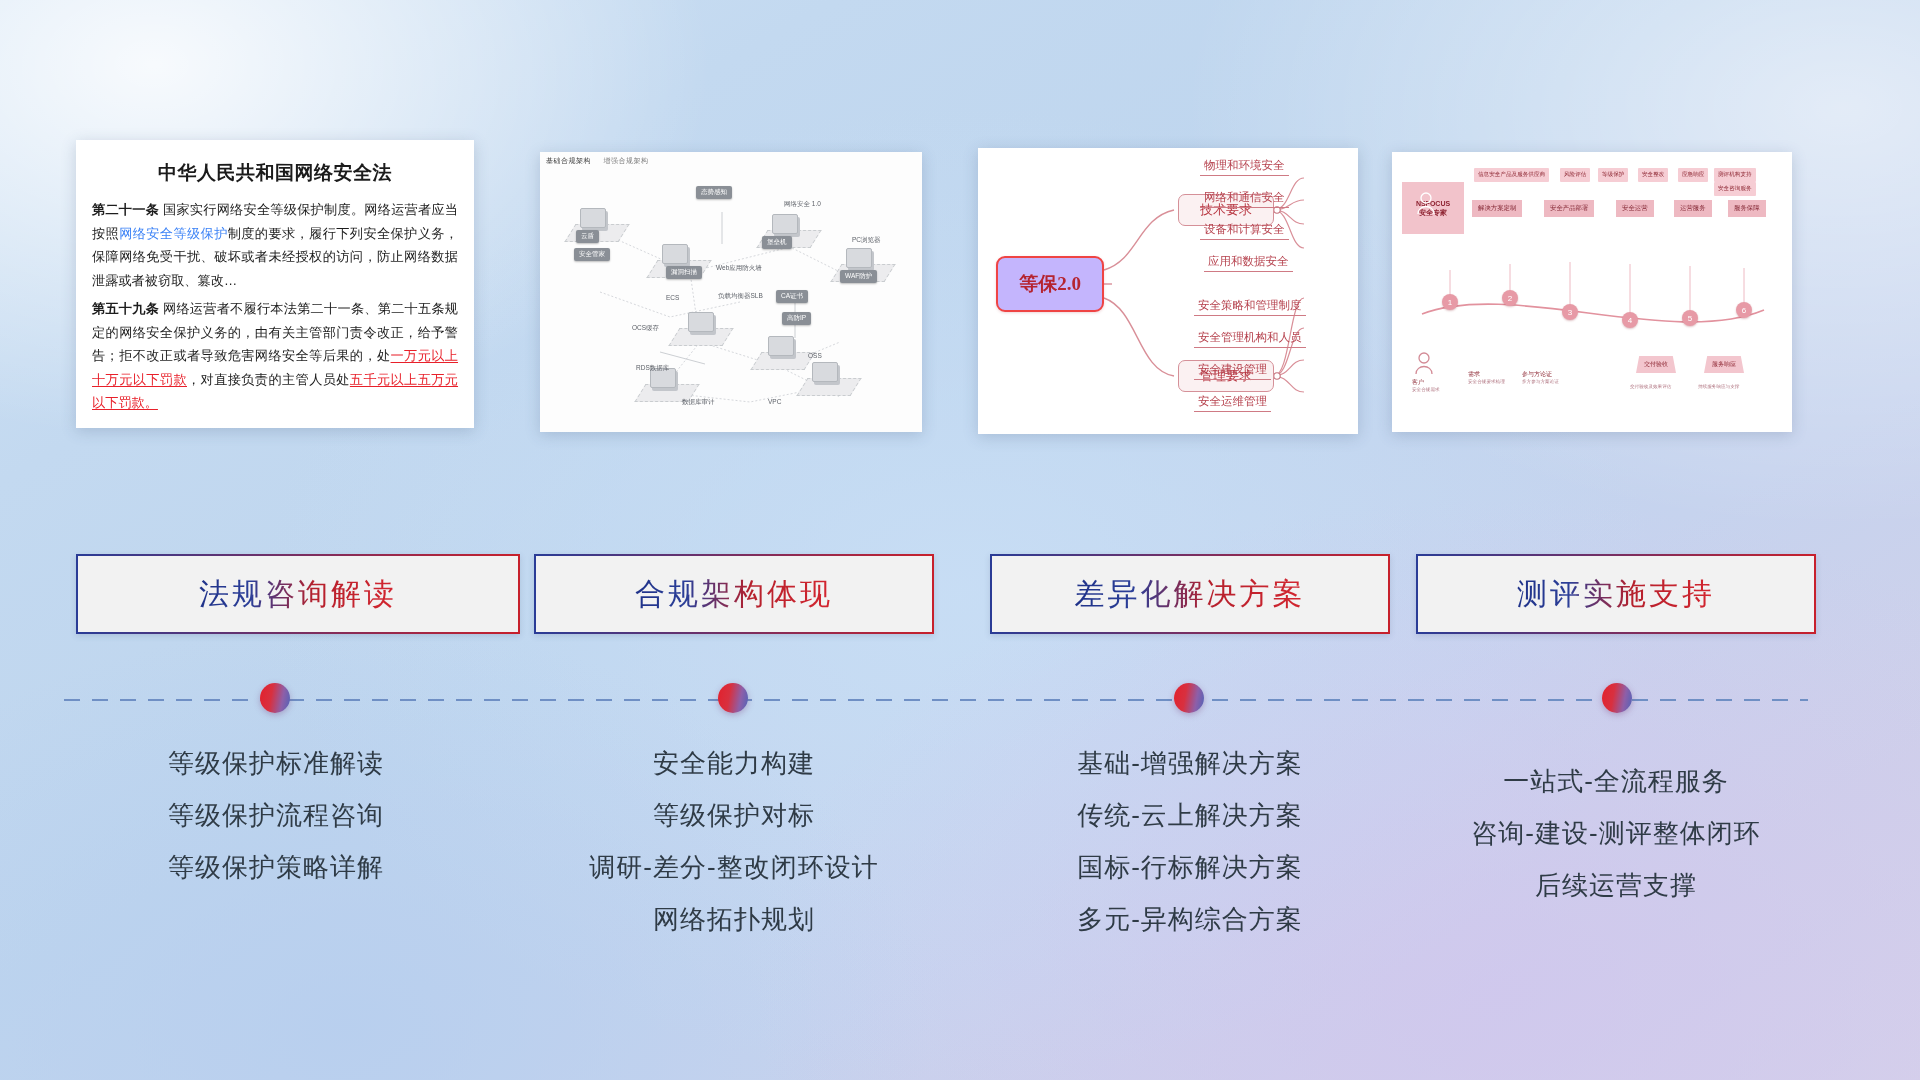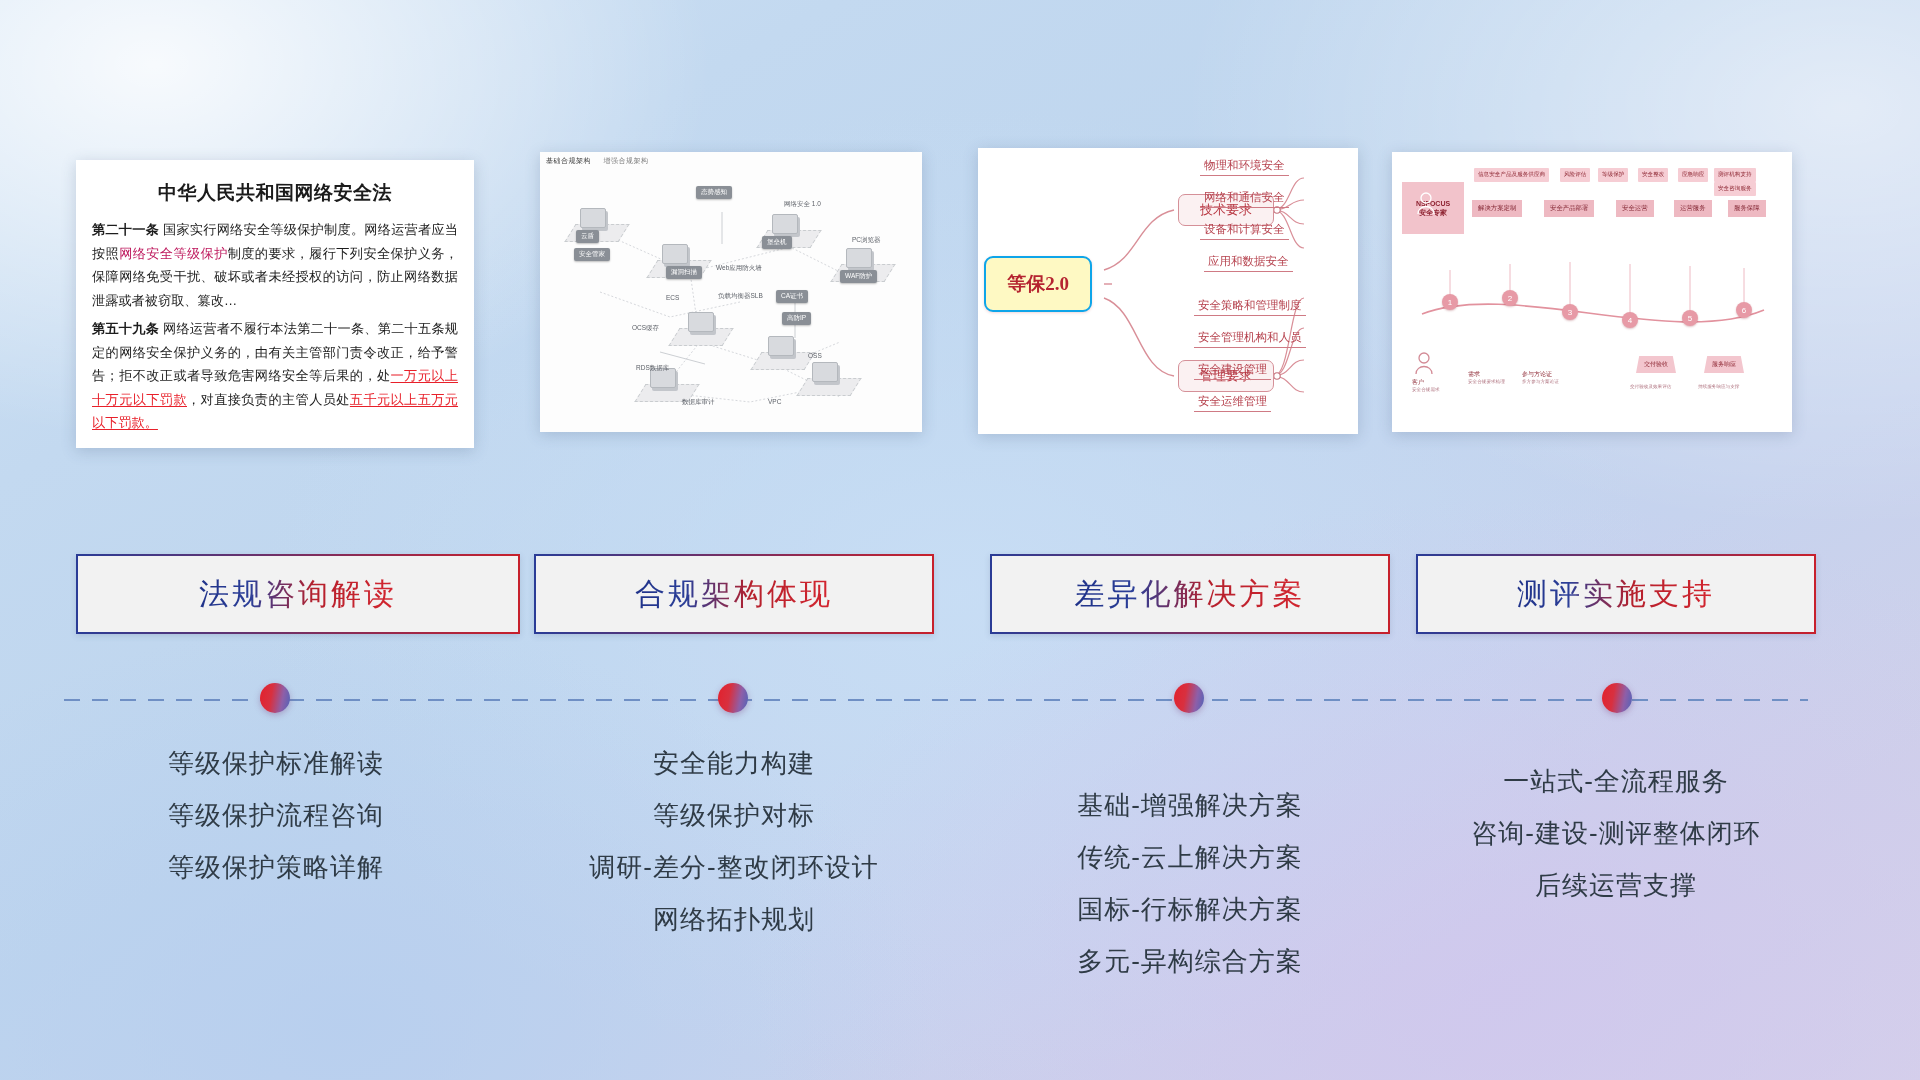--- a/index.html
+++ b/index.html
@@ -18,34 +18,34 @@
   .stage { position: relative; width: 1920px; height: 1080px; }
 
   
   .cards { position: absolute; left: 0; top: 0; width: 1920px; }
   .card {
     position: absolute;
     background: #ffffff;
     box-shadow: 0 3px 14px rgba(60,80,120,0.22);
     overflow: hidden;
   }
-  .card-1 { left: 76px;  top: 160px; width: 398px; height: 288px; padding: 14px 16px 8px; }
+  .card-1 { left: 76px;  top: 140px; width: 398px; height: 288px; padding: 14px 16px 8px; }
   .card-2 { left: 540px; top: 152px; width: 382px; height: 280px; }
   .card-3 { left: 978px; top: 148px; width: 380px; height: 286px; }
   .card-4 { left: 1392px;top: 152px; width: 400px; height: 280px; }
 
   
   .law-title {
     text-align: center; font-weight: bold; font-size: 19px; color: #1b1b1b;
     letter-spacing: 0.5px; margin: 6px 0 12px;
   }
   .law-p { font-size: 13.2px; line-height: 1.78; color: #1d1d1d; text-align: justify; }
   .law-p + .law-p { margin-top: 5px; }
   .law-p b { font-weight: bold; }
-  .law-p .hl { color: #be185d; }
+  .law-p .hl { color: #3b82f6; }
   .law-p .ul { color: #e8202a; text-decoration: underline; text-underline-offset: 2px; }
 
   
   .arch { position: relative; width: 100%; height: 100%; background: #fdfdfd; }
   .arch .tabbar { position: absolute; left: 6px; top: 4px; font-size: 7px; color: #7b7b7b; letter-spacing: .5px; }
   .arch .tabbar span { margin-right: 10px; }
   .arch .tabbar .sel { color: #3a3a3a; }
   .arch svg { position: absolute; inset: 0; }
   .node {
     position: absolute; background: #8a8f96; color: #fff; font-size: 6.5px;
@@ -60,22 +60,22 @@
   .plat {
     position: absolute; width: 54px; height: 18px; background: #ececee;
     border: 1px dashed #c9cccf; transform: skewX(-32deg);
   }
   .blk { position:absolute; font-size:6.5px; color:#5d6168; white-space:nowrap; }
 
   
   .mm { position: relative; width: 100%; height: 100%; background: #fff; }
   .mm svg { position: absolute; inset: 0; }
   .mm-root {
-    position: absolute; left: 6px; top: 108px; width: 108px; height: 56px;
-    border: 2px solid #0ea5e9; border-radius: 9px; background: #fef9c3;
+    position: absolute; left: 18px; top: 108px; width: 108px; height: 56px;
+    border: 2px solid #ef4444; border-radius: 9px; background: #c4b5fd;
     display: flex; align-items: center; justify-content: center;
     color: #b52430; font-size: 19px; font-family: "Liberation Serif", serif; font-weight: 600;
     box-shadow: 0 1px 3px rgba(180,70,80,.22);
   }
   .mm-branch {
     position: absolute; width: 96px; height: 32px;
     border: 1.4px solid #d59098; border-radius: 7px; background: #fbf1f2;
     display: flex; align-items: center; justify-content: center;
     color: #b83742; font-size: 13px; font-family: "Liberation Serif", serif;
   }
@@ -152,21 +152,21 @@
   .td1 { left: 196px; }
   .td2 { left: 654px; }
   .td3 { left: 1110px;}
   .td4 { left: 1538px;}
 
   
   .lists { position: absolute; left: 0; top: 740px; width: 1920px; }
   .list-col { position: absolute; text-align: center; }
   .lc1 { left: 76px;   width: 400px; top: 10px; }
   .lc2 { left: 534px;  width: 400px; top: 10px; }
-  .lc3 { left: 990px;  width: 400px; top: 10px; margin-top: 42px; }
+  .lc3 { left: 990px;  width: 400px; top: 10px; }
   .lc4 { left: 1416px; width: 400px; top: 28px; }
   .list-col div {
     font-size: 26px; color: #2f3b46; letter-spacing: 1px; line-height: 1; margin-bottom: 26px;
   }
 </style>
 </head>
 <body>
 
 <div class="stage">
 

